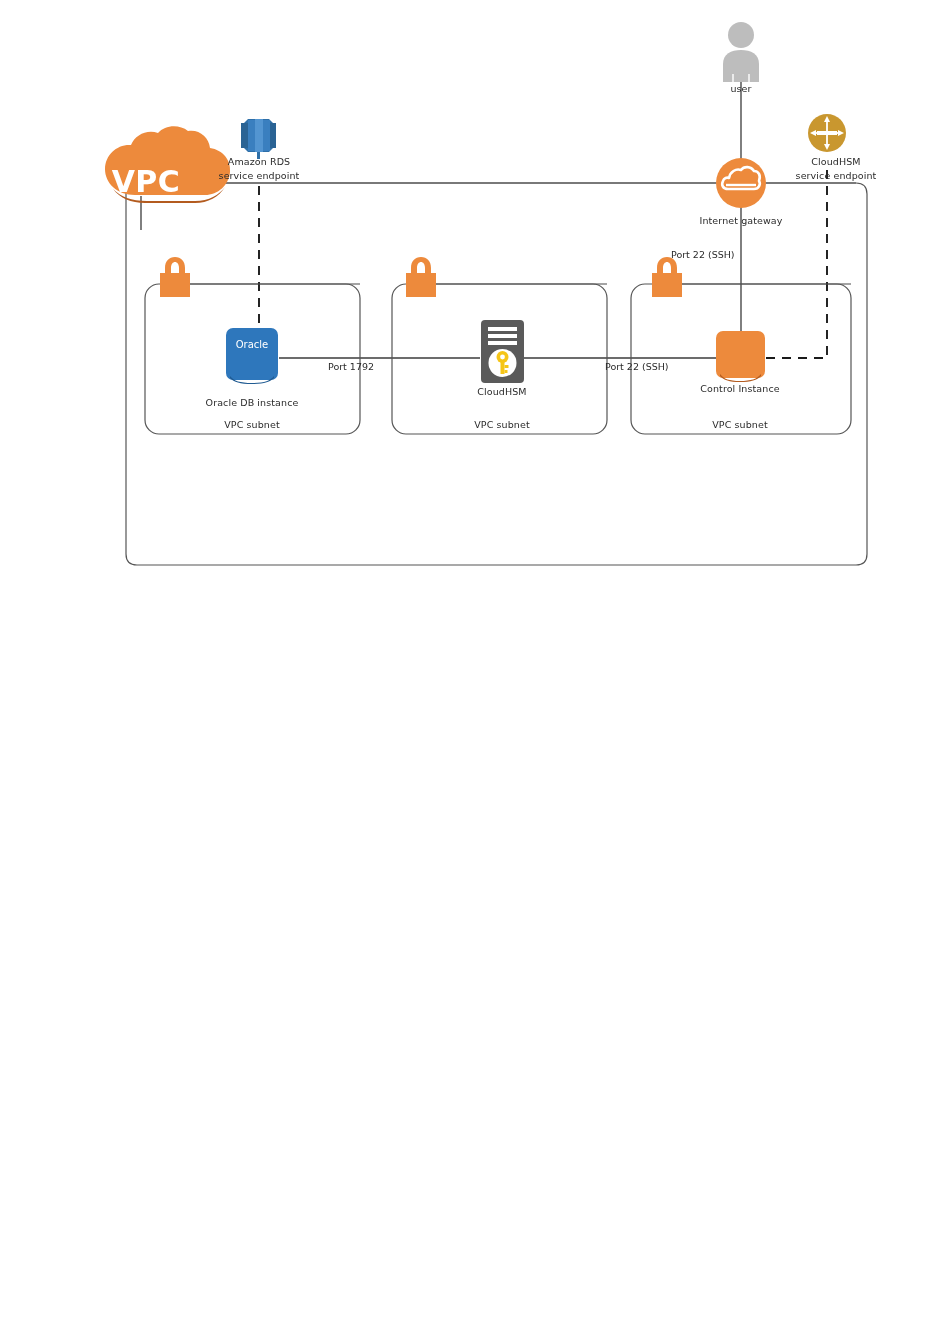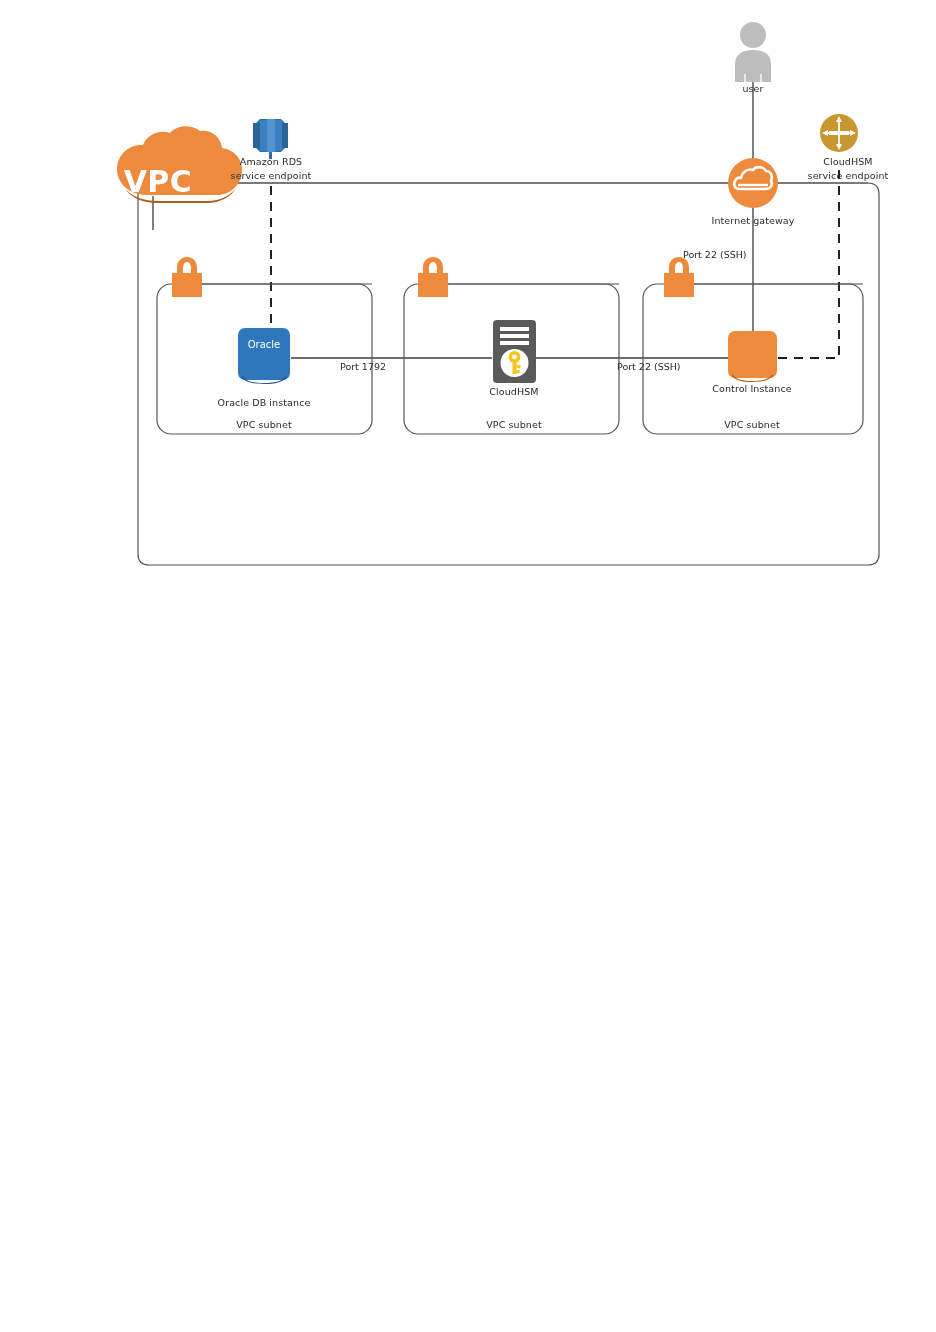--- a/index.html
+++ b/index.html
@@ -11,21 +11,20 @@
   body {
     width: 936px;
     height: 1332px;
     font-family: "DejaVu Sans", "Liberation Sans", sans-serif;
     overflow: hidden;
   }
   #diagram-root {
     position: relative;
     width: 760px;
     height: 1332px;
-    margin-left: 12px;
   }
   svg.diagram-canvas {
     position: absolute;
     top: 0;
     left: 0;
     width: 936px;
     height: 1332px;
   }
   text {
     font-family: "DejaVu Sans", "Liberation Sans", sans-serif;

